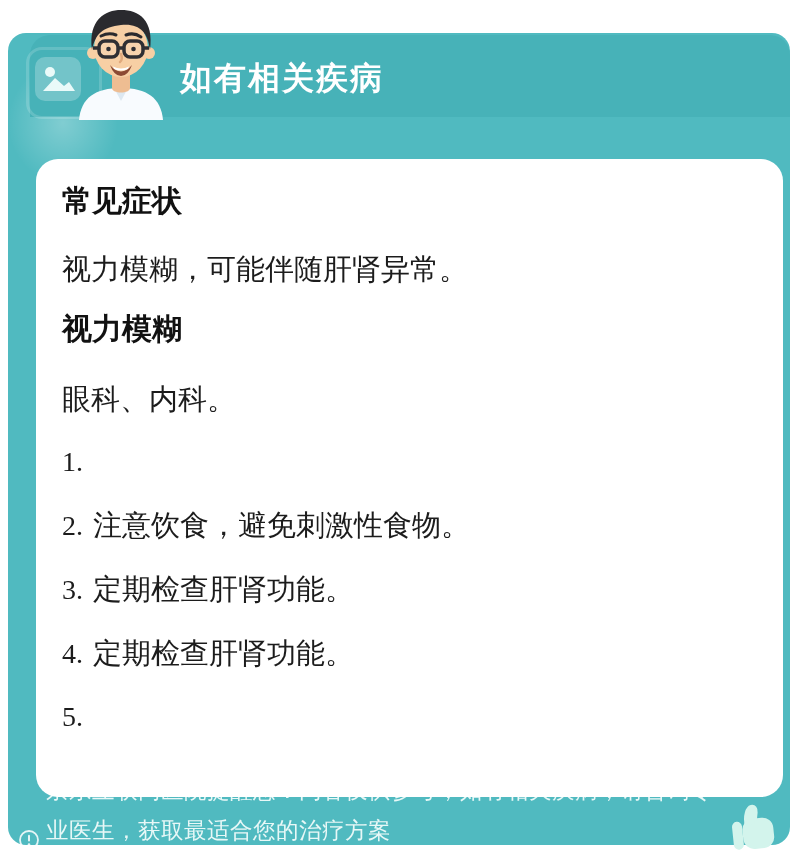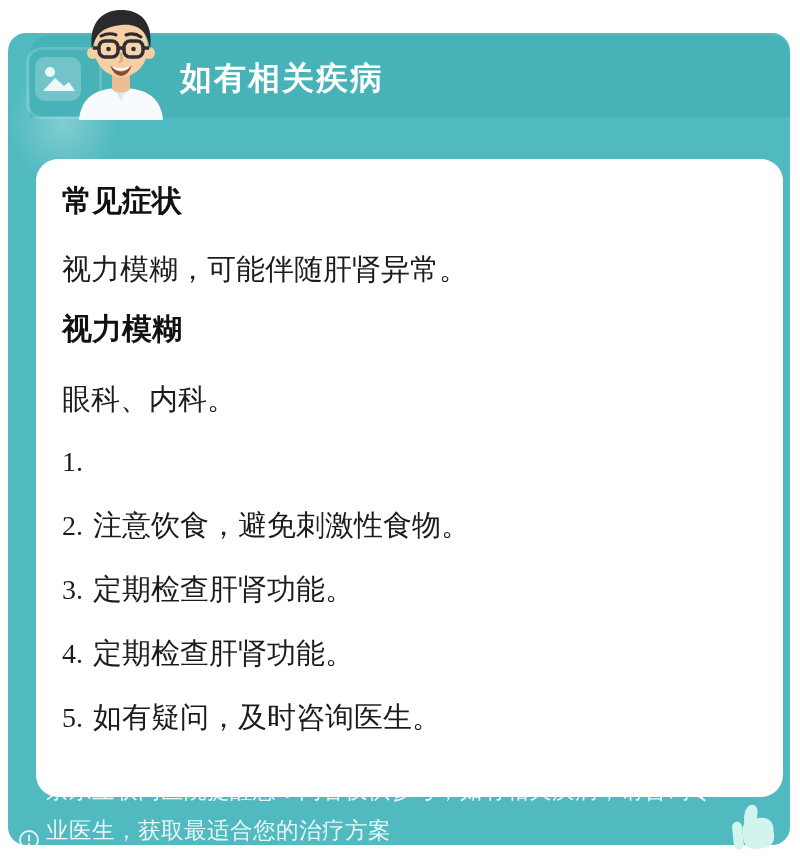--- a/index.html
+++ b/index.html
@@ -143,21 +143,20 @@
       <li class="step">
         <span class="step-num">3.</span>
         <span class="step-text">定期检查肝肾功能。</span>
       </li>
       <li class="step">
         <span class="step-num">4.</span>
         <span class="step-text">定期检查肝肾功能。</span>
       </li>
       <li class="step">
         <span class="step-num">5.</span>
-        <span class="step-text">如有疑问，及时咨询医生。</span>
       </li>
     </ol>
   </div>
 
   <div class="footer">
     <svg class="info-icon" width="22" height="22" viewBox="0 0 22 22">
       <circle cx="11" cy="11" r="9" stroke="rgba(255,255,255,0.85)" stroke-width="1.8" fill="none"></circle>
       <rect x="10" y="5.8" width="2" height="6.6" rx="1" fill="rgba(255,255,255,0.85)"></rect>
       <circle cx="11" cy="15.6" r="1.3" fill="rgba(255,255,255,0.85)"></circle>
     </svg>

